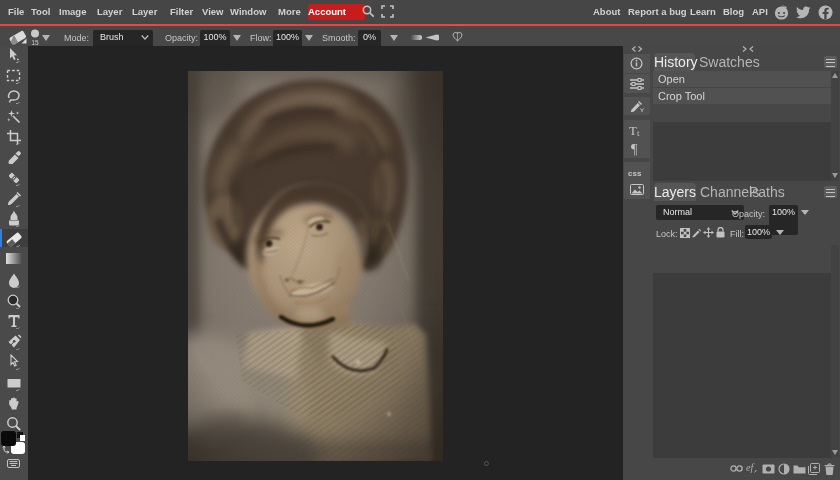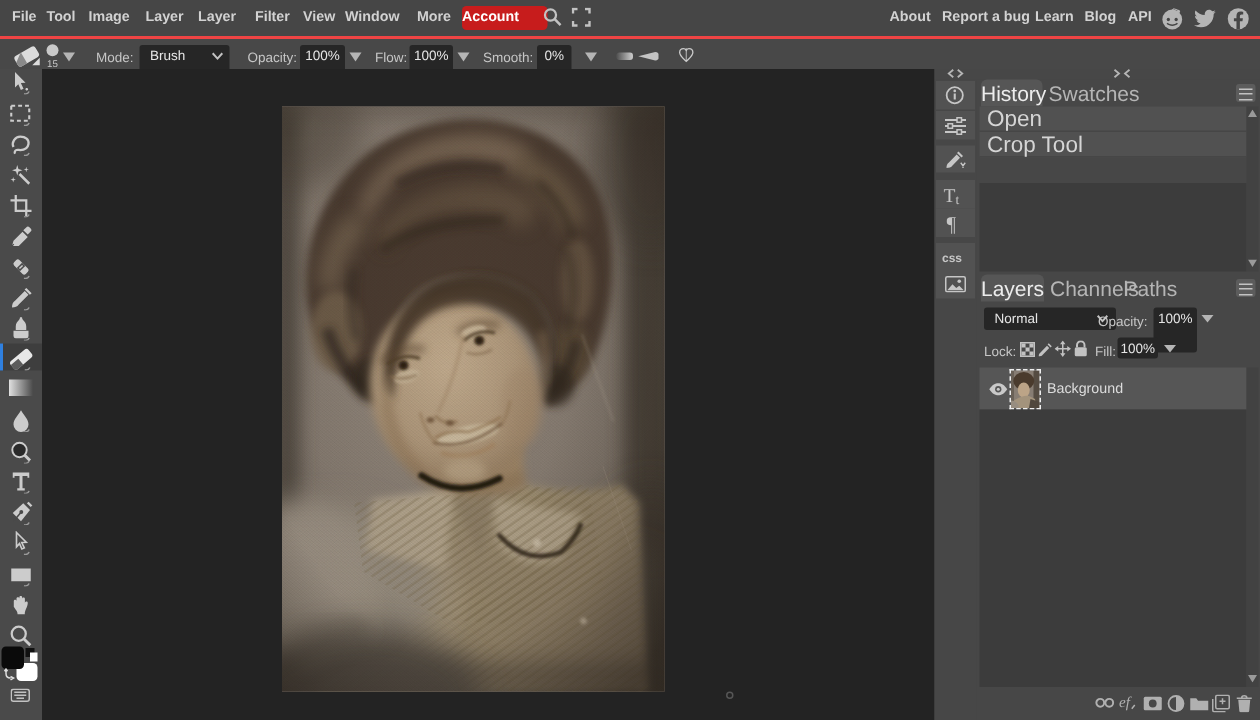--- a/index.html
+++ b/index.html
@@ -13,21 +13,21 @@
 .lbl{position:absolute;top:7px;line-height:10px}
 .tri{position:absolute;width:0;height:0;border-left:4.5px solid transparent;border-right:4.5px solid transparent;border-top:6px solid #b5b5b5;top:9px}
 #leftbar{position:absolute;left:0;top:46px;width:28px;height:434px;background:#4a4a4a}
 #canvas{position:absolute;left:28px;top:46px;width:595px;height:434px;background:#232323}
 #tab{position:absolute;left:1px;top:0;width:111px;height:18px;background:#3b3b3b;border-radius:5px 5px 0 0;color:#c8c8c8;font-size:8.5px;line-height:18px}
 #rightrail{position:absolute;left:623px;top:53px;width:28px;height:427px;background:#474747}
 .railbox{position:absolute;left:1px;width:26px;height:19px;background:#525252}
 #panels{position:absolute;left:652px;top:53px;width:188px;height:427px;background:#474747}
 .ptab{position:absolute;height:18px;color:#b5b5b5;font-size:14px;line-height:18px;text-align:right}
 .ptab.act{background:#565656;color:#ececec;border-radius:4px 4px 0 0}
-.hrow{position:absolute;left:1px;width:178px;height:17px;background:#515151;color:#d5d5d5;font-size:15px;line-height:17px;padding-left:5px;border-bottom:1px solid #464646}
+.hrow{position:absolute;left:1px;width:178px;height:17px;background:#515151;color:#d5d5d5;font-size:11px;line-height:17px;padding-left:5px;border-bottom:1px solid #464646}
 .burger{position:absolute;left:172px;width:13px;height:12px;background:#5c5c5c;border-radius:2px}
 .burger i{display:block;height:1px;background:#c2c2c2;margin:2.5px 2px 0 2px}
 .dtri{position:absolute;width:0;height:0;border-left:4px solid transparent;border-right:4px solid transparent;border-top:5.5px solid #b5b5b5}
 </style>
 </head>
 <body>
 
 <div id="menubar">
   <span class="mi" style="left:8px">File</span>
   <span class="mi" style="left:31px">Tool</span>
@@ -467,40 +467,20 @@
       <path d="M5.5 0l1.8 2.5H3.7zM5.5 11L3.7 8.5h3.6zM0 5.5L2.5 3.7v3.6zM11 5.5L8.5 7.3V3.7zM5 1.5h1v8H5zM1.5 5h8v1h-8z" fill="#c2c2c2"></path>
     </svg>
   <svg class="abs" style="left:64px;top:174px" width="9" height="11" viewBox="0 0 9 11">
       <rect x=".5" y="4.5" width="8" height="6" rx="1" fill="#c2c2c2"></rect>
       <path d="M2 4.5V3a2.5 2.5 0 015 0v1.5" fill="none" stroke="#c2c2c2" stroke-width="1.3"></path>
     </svg>
   <span class="abs" style="left:78px;top:176px;font-size:9px;color:#c6c6c6">Fill:</span>
   <div class="obx" style="left:93px;top:172px;width:27px;text-align:center;font-size:9px;height:14px;line-height:14px">100%</div>
   <div class="dtri" style="left:124px;top:177px"></div>
 
-  <div class="abs" style="left:1px;top:192px;width:178px;height:28px;background:#565656">
-    <svg style="position:absolute;left:6px;top:10px" width="13" height="9" viewBox="0 0 13 9">
-        <path d="M.5 4.5C2.5 1.5 4.5.5 6.5.5s4 1 6 4c-2 3-4 4-6 4s-4-1-6-4z" fill="#c9c9c9"></path>
-        <circle cx="6.5" cy="4.5" r="2.1" fill="#565656"></circle>
-        <circle cx="6.5" cy="4.5" r="1" fill="#c9c9c9"></circle>
-      </svg>
-    <div style="position:absolute;left:21px;top:2px;width:19px;height:25px;background:#8b8178;outline:1px dashed #eee;overflow:hidden">
-      <svg width="19" height="25" viewBox="0 0 19 25">
-        <rect width="19" height="25" fill="#877d73"></rect>
-        <rect x="15" width="4" height="25" fill="#554c42"></rect>
-        <rect x="0" width="2" height="25" fill="#6a6157"></rect>
-        <ellipse cx="8.5" cy="7" rx="7" ry="6" fill="#4a3b2d"></ellipse>
-        <ellipse cx="8.5" cy="13" rx="4" ry="5" fill="#bca487"></ellipse>
-        <path d="M0 25 L2 20 Q8 16 12 17 L16 19 L17 25 Z" fill="#a3937c"></path>
-        <path d="M0 25 L0 20 Q3 20 5 23 L5 25 Z" fill="#978d80"></path>
-        <path d="M12 25 L13 19 L19 21 L19 25 Z" fill="#50473d"></path>
-      </svg>
-    </div>
-    <span style="position:absolute;left:45px;top:9px;font-size:9.5px;color:#dcdcdc">Background</span>
-  </div>
   <div class="abs" style="left:1px;top:220px;width:178px;height:185px;background:#3c3c3c"></div>
   <div class="abs" style="left:179px;top:192px;width:8px;height:213px;background:#424242">
     <svg style="position:absolute;left:1px;top:205px" width="6" height="5" viewBox="0 0 6 5">
         <path d="M3 5L0 0h6z" fill="#9a9a9a"></path>
       </svg>
   </div>
 
   <div class="abs" style="left:0;top:405px;width:188px;height:22px;background:#474747">
     <svg class="abs" style="left:78px;top:7px" width="13" height="7" viewBox="0 0 13 7">
         <circle cx="3.5" cy="3.5" r="2.6" fill="none" stroke="#b0b0b0" stroke-width="1.3"></circle>

